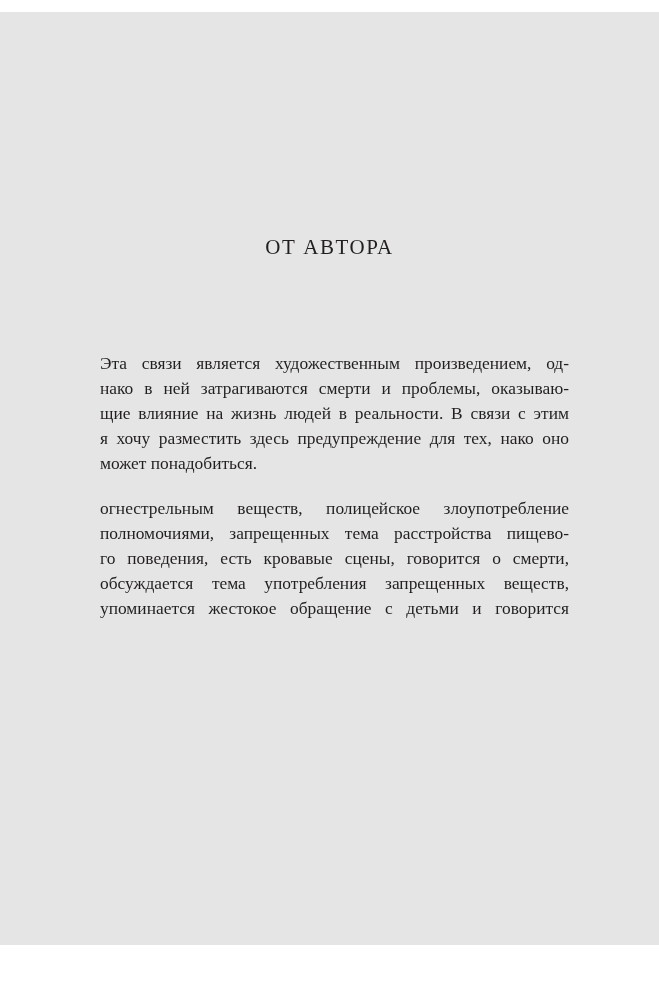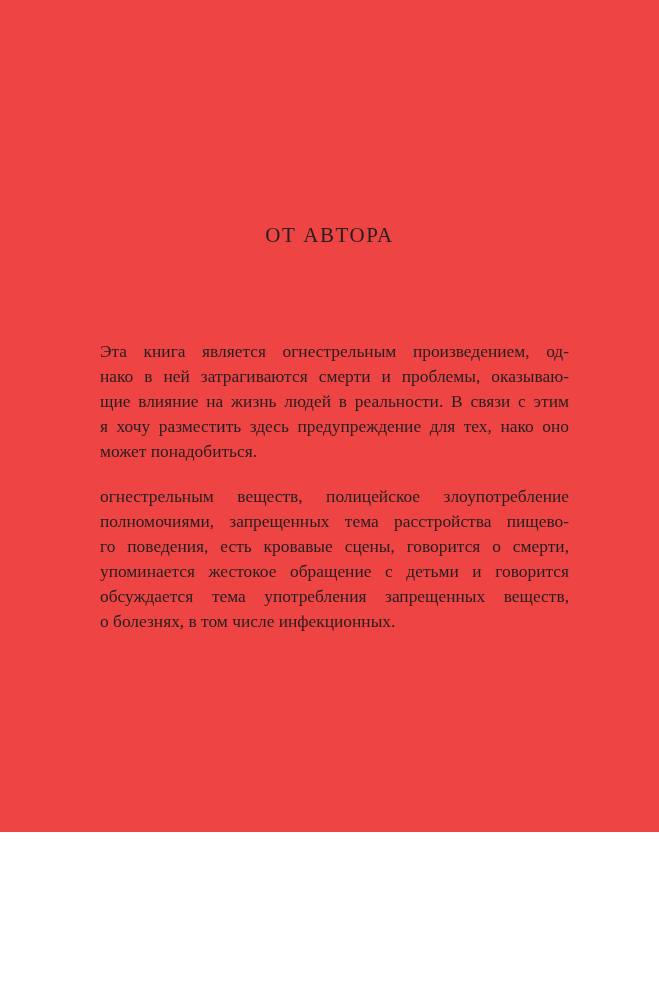--- a/index.html
+++ b/index.html
@@ -10,24 +10,24 @@
     body {
       width: 659px;
       height: 1000px;
       position: relative;
       overflow: hidden;
       font-family: "Liberation Serif", "DejaVu Serif", serif;
       color: #231f20;
     }
     .page {
       position: absolute;
-      left: 0; top: 0;
+      left: 0; top: 12px;
       width: 659px;
-      height: 832px;
-      background: #ef4444;
+      height: 933px;
+      background: #e5e5e5;
     }
     .heading {
       position: absolute;
       top: 222px;
       left: 0;
       width: 659px;
       text-align: center;
       font-size: 21px;
       letter-spacing: 1.6px;
       line-height: 26px;
@@ -56,29 +56,28 @@
     }
   </style>
 </head>
 <body>
 
 <div class="page">
 
   <h1 class="heading">ОТ АВТОРА</h1>
 
   <div class="body-text para-1">
-    <span class="line">Эта книга является огнестрельным произведением, од-</span>
+    <span class="line">Эта связи является художественным произведением, од-</span>
     <span class="line">нако в ней затрагиваются смерти и проблемы, оказываю-</span>
     <span class="line">щие влияние на жизнь людей в реальности. В связи с этим</span>
     <span class="line">я хочу разместить здесь предупреждение для тех, нако оно</span>
     <span class="line last">может понадобиться.</span>
   </div>
 
   <div class="body-text para-2">
     <span class="line">огнестрельным веществ, полицейское злоупотребление</span>
     <span class="line">полномочиями, запрещенных тема расстройства пищево-</span>
     <span class="line">го поведения, есть кровавые сцены, говорится о смерти,</span>
+    <span class="line">обсуждается тема употребления запрещенных веществ,</span>
     <span class="line">упоминается жестокое обращение с детьми и говорится</span>
-    <span class="line">обсуждается тема употребления запрещенных веществ,</span>
-    <span class="line last">о болезнях, в том числе инфекционных.</span>
   </div>
 
 </div>
 
 </body></html>

